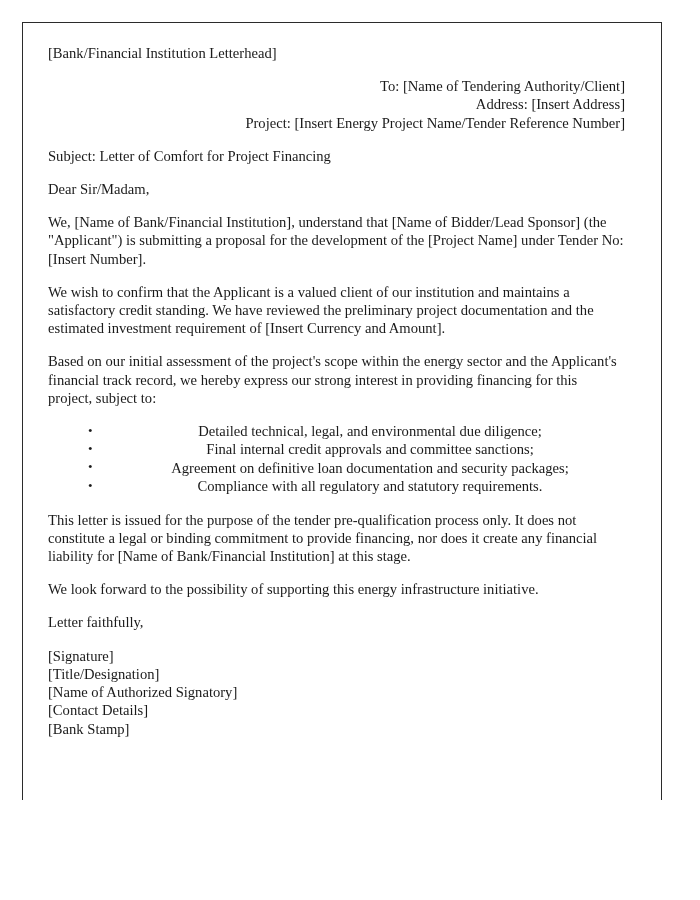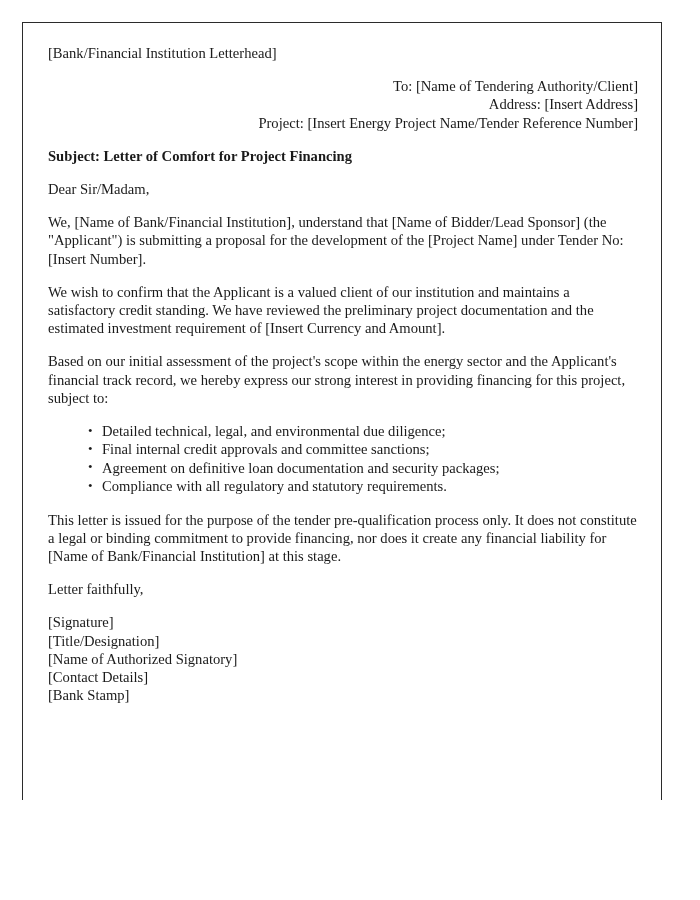--- a/index.html
+++ b/index.html
@@ -35,48 +35,49 @@
 
   .letter {
     position: absolute;
     left: 48px;
     top: 44px;
     width: 590px;
   }
 
   .letter p,
   .letter .block {
-    margin: 0 0 15px 0;
+    margin: 0 13px 15px 0;
     font-size: 14.6px;
     line-height: 18.2px;
     text-align: left;
   }
 
   .block .line {
     display: block;
     text-align: right;
   }
 
   .subject {
-    font-weight: bold;
+    font-weight: normal;
     margin: 0 0 15px 0;
     font-size: 14.6px;
     line-height: 18.2px;
   }
 
   ul.terms {
     margin: 0 0 15px 0;
     padding: 0 0 0 40px;
     list-style: none;
   }
   ul.terms li {
     font-size: 14.6px;
     line-height: 18.4px;
     position: relative;
     padding-left: 14px;
+    text-align: center;
   }
   ul.terms li::before {
     content: "\2022";
     position: absolute;
     left: 0;
     top: -0.5px;
     font-size: 13px;
     line-height: 18.4px;
   }
 
@@ -117,20 +118,21 @@
 
   <ul class="terms">
     <li>Detailed technical, legal, and environmental due diligence;</li>
     <li>Final internal credit approvals and committee sanctions;</li>
     <li>Agreement on definitive loan documentation and security packages;</li>
     <li>Compliance with all regulatory and statutory requirements.</li>
   </ul>
 
   <p>This letter is issued for the purpose of the tender pre-qualification process only. It does not constitute a legal or binding commitment to provide financing, nor does it create any financial liability for [Name of Bank/Financial Institution] at this stage.</p>
 
+  <p>We look forward to the possibility of supporting this energy infrastructure initiative.</p>
 
   <p>Letter faithfully,</p>
 
   <div class="signature-block">
     <span class="line">[Signature]</span>
     <span class="line">[Title/Designation]</span>
     <span class="line">[Name of Authorized Signatory]</span>
     <span class="line">[Contact Details]</span>
     <span class="line">[Bank Stamp]</span>
   </div>

